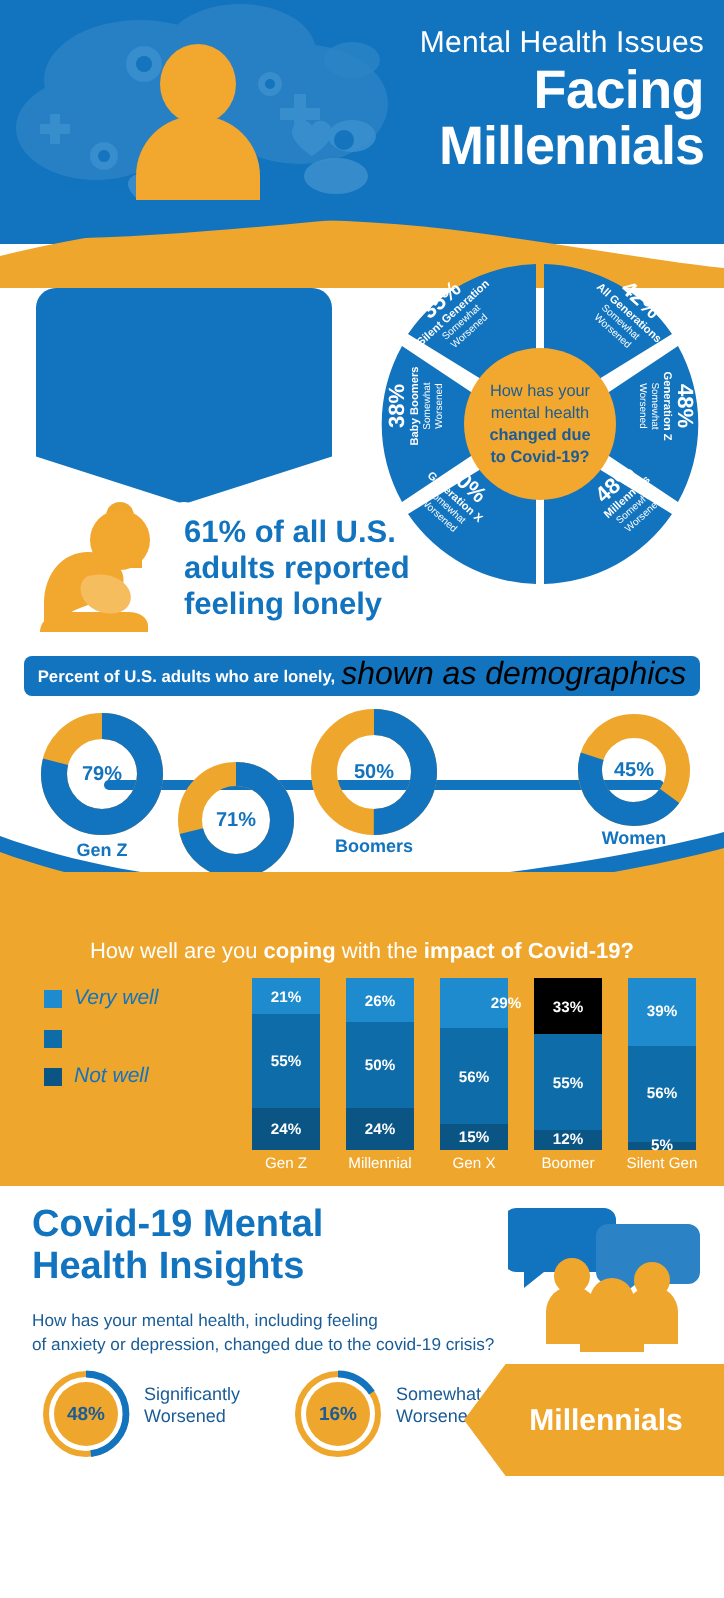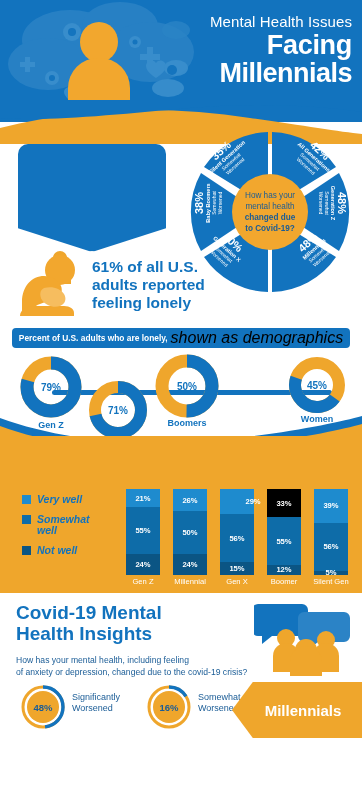--- a/index.html
+++ b/index.html
@@ -59,21 +59,21 @@
 
   .wave-sec4{position:absolute;left:0;top:414px;width:362px;height:40px;}
 
   
   .sec5{position:absolute;left:0;top:436px;width:362px;height:152px;background:#efa62c;}
   .sec5-title{position:absolute;left:0;top:34px;width:362px;text-align:center;color:#fff;font-size:11px;}
   .sec5-title b{font-weight:bold;}
   .legend{position:absolute;left:22px;top:58px;width:104px;}
   .lg-row{display:flex;align-items:flex-start;margin-bottom:9px;}
   .lg-sw{width:9px;height:9px;margin-right:6px;margin-top:1px;flex:none;}
-  .lg-tx{color:#1273be;font-size:10.5px;font-weight:bold;font-style:italic;line-height:11px;}
+  .lg-tx{color:#1273be;font-size:10.5px;font-weight:normal;font-style:italic;line-height:11px;}
   .bars{position:absolute;left:126px;top:53px;width:230px;height:100px;}
   .bar{position:absolute;width:34px;bottom:14px;}
   .seg{position:relative;display:flex;align-items:center;justify-content:center;}
   .seg span{color:#fff;font-size:7.6px;font-weight:bold;}
   .bar .cat{position:absolute;left:-9px;top:100%;width:52px;text-align:center;color:#fff;font-size:7.6px;margin-top:2px;}
 
   
   .sec6{position:absolute;left:0;top:588px;width:362px;height:160px;background:#fff;}
   .sec6-top{position:absolute;left:0;top:0;width:362px;height:5px;background:#efa62c;}
   .ins-title{position:absolute;left:16px;top:14px;width:220px;color:#1273be;font-size:19px;font-weight:bold;line-height:21px;}
@@ -293,29 +293,31 @@
       <div class="lbl" style="left:-16px;top:58px;">Women</div>
     </div>
   </div>
 
   <svg class="wave-sec4" viewBox="0 0 362 40">
     <path d="M0 8 C60 30 140 38 220 30 C290 23 340 12 362 6 L362 40 L0 40 Z" fill="#efa62c"></path>
     <path d="M0 4 C60 26 140 34 220 26 C290 19 340 8 362 2 L362 10 C340 16 290 27 220 34 C140 42 60 34 0 12 Z" fill="#1273be"></path>
   </svg>
 
   <div class="sec5">
+    <div class="sec5-title">
+      <span>How well are you </span><b>coping</b><span> with the </span><b>impact of Covid-19?</b>
+    </div>
 
     <div class="legend">
       <div class="lg-row">
         <div class="lg-sw" style="background:#1e8bce;"></div>
         <div class="lg-tx">Very well</div>
       </div>
       <div class="lg-row">
         <div class="lg-sw" style="background:#0e6ca8;"></div>
-        <div class="lg-tx" style="width:64px;">Somewhat well</div>
       </div>
       <div class="lg-row">
         <div class="lg-sw" style="background:#0b5584;"></div>
         <div class="lg-tx">Not well</div>
       </div>
     </div>
 
     <div class="bars">
 
       <div class="bar" style="left:0px;height:86px;">

